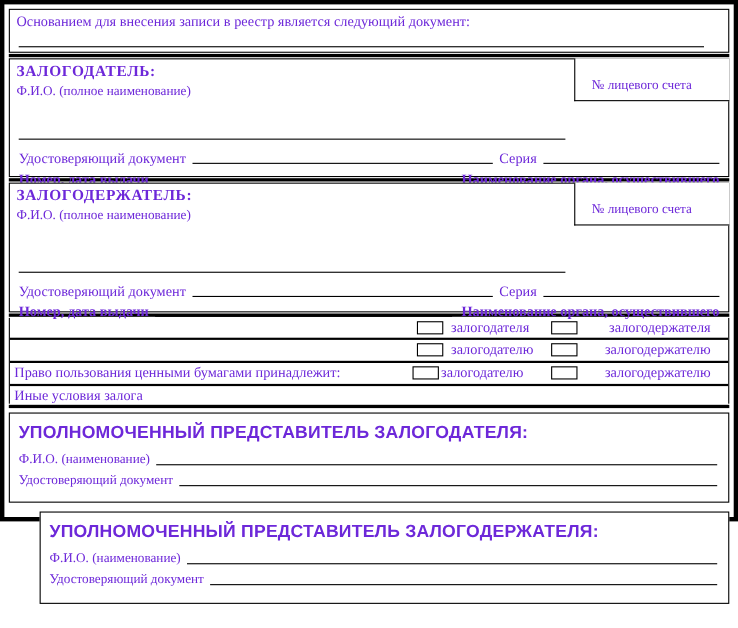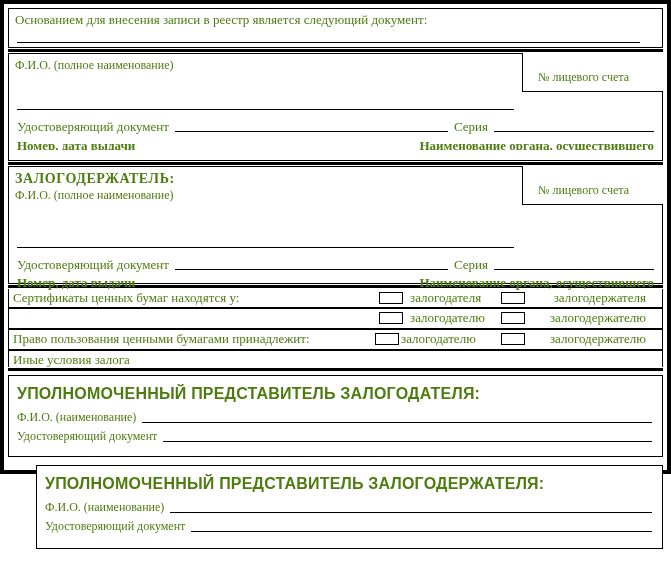--- a/index.html
+++ b/index.html
@@ -6,21 +6,21 @@
   body { width:671px; height:571px; overflow:hidden; }
 
   .doc {
     position:relative;
     width:671px; height:474px;
     box-sizing:border-box;
     border:4px solid #000;
     background:#fff;
     padding:4px;
     font-family:"Liberation Serif", serif;
-    color:#4d7c0f;
+    color:#6d28d9;
   }
 
   .box {
     position:relative;
     box-sizing:border-box;
     border:1px solid #000;
     background:#fff;
   }
 
   .sep { height:3px; background:#000; margin:1px 0; }
@@ -99,20 +99,21 @@
     <div class="basis-label">Основанием для внесения записи в реестр является следующий документ:</div>
     <div class="basis-line"></div>
   </div>
 
   <div class="sep"></div>
 
   <div class="box sec-party sec-pledgor">
     <div class="account-box">
       <span>№ лицевого счета</span>
     </div>
+    <div class="party-title">ЗАЛОГОДАТЕЛЬ:</div>
     <div class="party-fio">Ф.И.О. (полное наименование)</div>
     <div class="blank-line"></div>
     <div class="id-row">
       <span>Удостоверяющий документ</span>
       <span class="ln"></span>
       <span>Серия</span>
       <span class="ln-series"></span>
     </div>
     <div class="num-row clipped">
       <span class="left-label">Номер, дата выдачи</span>
@@ -139,21 +140,20 @@
       <span>Номер, дата выдачи</span>
       <span class="ln"></span>
       <span class="right-label">Наименование органа, осуществившего</span>
     </div>
   </div>
 
   <div class="sep"></div>
 
   <div class="sec-cond">
     <div class="cond-row r1">
-      <span class="cond-label">Сертификаты ценных бумаг находятся у:</span>
       <span class="cbx first"></span>
       <span class="opt1">залогодателя</span>
       <span class="cbx second"></span>
       <span class="opt2">залогодержателя</span>
     </div>
     <div class="cond-row r2">
       <span class="cbx first"></span>
       <span class="opt1">залогодателю</span>
       <span class="cbx second"></span>
       <span class="opt2">залогодержателю</span>

